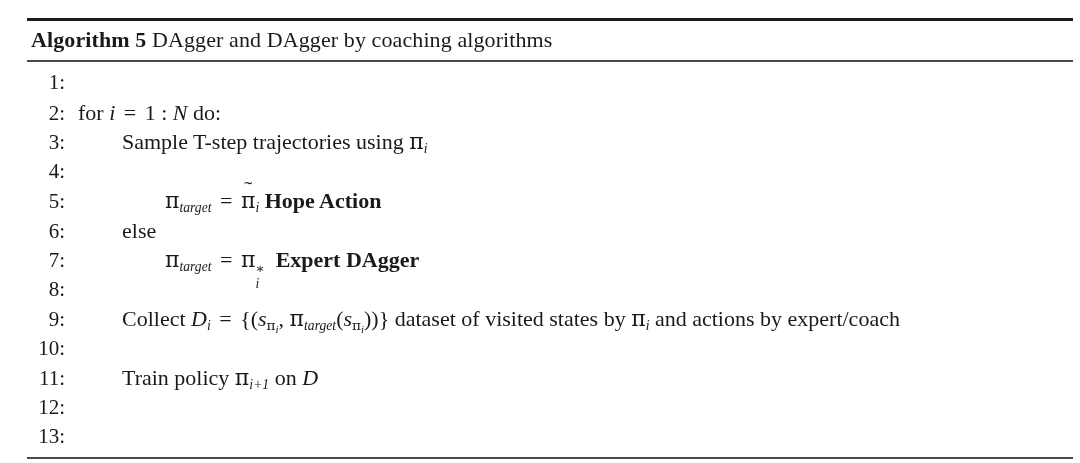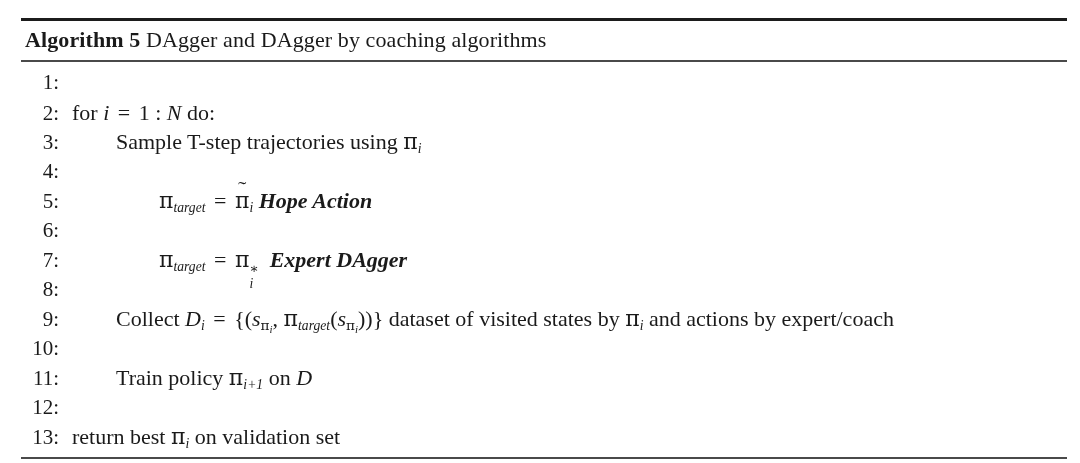--- a/index.html
+++ b/index.html
@@ -9,21 +9,21 @@
   }
   body {
     width: 1080px;
     height: 463px;
     font-family: "Liberation Serif", "DejaVu Serif", serif;
     color: #1a1a1a;
     overflow: hidden;
   }
   #algorithm-block {
     position: absolute;
-    left: 21px;
+    left: 27px;
     top: 18px;
     width: 1048px;
   }
   .rule-top {
     height: 0;
     border-top: 3px solid #1c1c1c;
     width: 1046px;
   }
   .rule-mid {
     height: 0;
@@ -66,21 +66,21 @@
   }
   .code {
     padding-left: 13px;
   }
   .ind0 { padding-left: 13px; }
   .ind1 { padding-left: 57px; }
   .ind2 { padding-left: 100px; }
 
   .kw { font-weight: normal; }
   .mi { font-style: italic; font-family: "Liberation Serif", serif; }
-  .note { font-style: italic; font-weight: bold; }
+  .note { font-weight: bold; }
 
   
   .math { font-family: "Liberation Serif", "DejaVu Serif", serif; }
   .pi { font-style: normal; font-family: "DejaVu Serif", serif; }
   sub, sup {
     font-size: 0.62em;
     line-height: 0;
     font-style: italic;
   }
   sub { vertical-align: -0.27em; }
@@ -156,20 +156,21 @@
       <span class="ln">4:</span>
     </div>
 
     <div class="algo-line">
       <span class="ln">5:</span>
       <span class="code ind2"><span class="pi">π</span><sub><span class="mi">target</span></sub> <span class="op">=</span> <span class="tilde-wrap"><span class="tilde">˜</span><span class="pi">π</span></span><sub><span class="mi">i</span></sub> <span class="note">Hope Action</span></span>
     </div>
 
     <div class="algo-line">
       <span class="ln">6:</span>
+      <span class="code ind1"><span class="kw">else</span></span>
     </div>
 
     <div class="algo-line">
       <span class="ln">7:</span>
       <span class="code ind2"><span class="pi">π</span><sub><span class="mi">target</span></sub> <span class="op">=</span> <span class="pi">π</span><span class="stack"><span class="up">∗</span><span class="dn">i</span></span>&nbsp; <span class="note">Expert DAgger</span></span>
     </div>
 
     <div class="algo-line">
       <span class="ln">8:</span>
     </div>
@@ -187,20 +188,19 @@
       <span class="ln">11:</span>
       <span class="code ind1">Train policy <span class="pi">π</span><sub><span class="mi">i</span>+1</sub> on <span class="mi">D</span></span>
     </div>
 
     <div class="algo-line">
       <span class="ln">12:</span>
     </div>
 
     <div class="algo-line">
       <span class="ln">13:</span>
-      <span class="code ind0"><span class="kw">return</span> best <span class="pi">π</span><sub><span class="mi">i</span></sub> on validation set</span>
     </div>
 
   </div>
 
   <div class="rule-bottom"></div>
 
 </div>
 
 </body></html>

